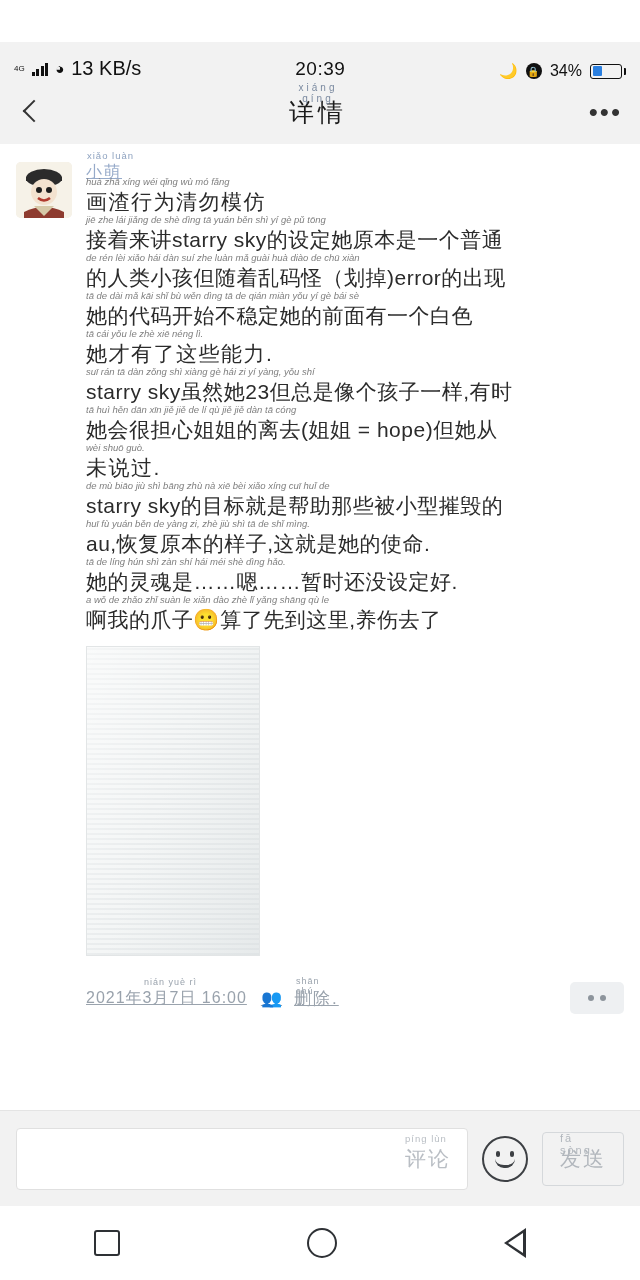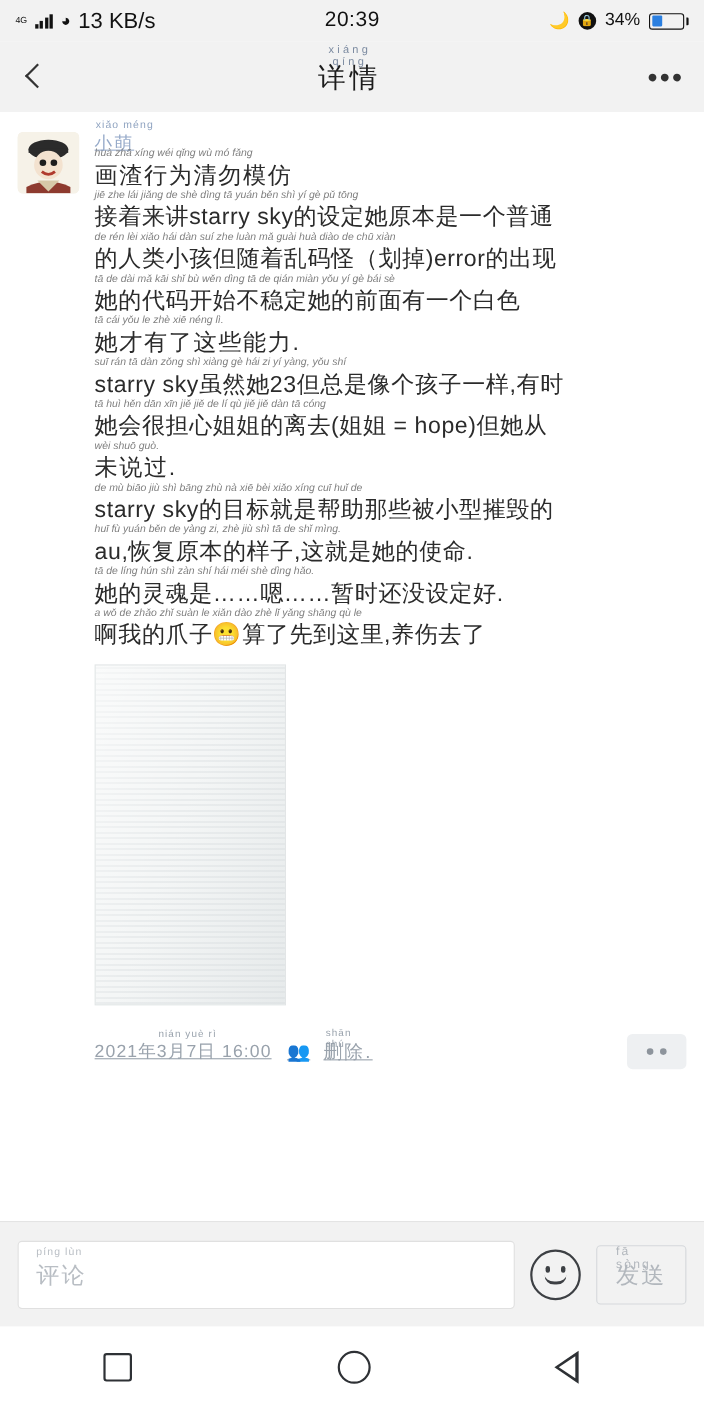--- a/index.html
+++ b/index.html
@@ -15,25 +15,26 @@
     background: #ffffff;
     display: flex;
     flex-direction: column;
   }
 
   
   .statusbar {
     height: 38px;
     background: #f2f2f2;
     display: flex;
-    align-items: center;
+    align-items: flex-end;
     padding: 0 14px;
     font-size: 17px;
     color: #111;
     flex: 0 0 auto;
+    margin-top: 42px;
   }
   .sb-left { display: flex; align-items: center; gap: 7px; }
   .sb-center { flex: 1; text-align: center; font-size: 19px; letter-spacing: .5px; }
   .sb-right { display: flex; align-items: center; gap: 8px; }
   .net-4g {
     font-size: 8px; line-height: 8px;
     display: flex; flex-direction: column; align-items: flex-start;
   }
   .sig-bars { display: flex; align-items: flex-end; gap: 1.5px; height: 14px; }
   .sig-bars i { width: 3px; background: #111; display: block; }
@@ -207,20 +208,21 @@
   }
   .comment-input {
     flex: 1 1 auto;
     height: 62px;
     background: #ffffff;
     border: 1px solid #e0e0e0;
     border-radius: 4px;
     position: relative;
     display: flex; align-items: center;
     padding: 0 16px;
+    justify-content: flex-end;
   }
   .comment-ph {
     font-size: 21px; color: #b9bec4; letter-spacing: 2px;
     position: relative;
   }
   .comment-ph .py {
     position: absolute; top: -12px; left: 0;
     font-size: 9.5px; color: #b9bec4; letter-spacing: 1px;
   }
   .emoji-btn {
@@ -340,21 +342,21 @@
           <circle cx="23" cy="28" r="3" fill="#1d1d1d"></circle>
           <circle cx="33" cy="28" r="3" fill="#1d1d1d"></circle>
           <path d="M22 36 q6 5 12 0" stroke="#b03a2e" stroke-width="2.5" fill="none"></path>
           <path d="M8 50 q20 -10 40 0 L48 56 L8 56 Z" fill="#8e3b2f"></path>
           <path d="M18 44 l10 10 l10 -10" fill="#d6c9a8"></path>
         </svg>
       </div>
 
       <div class="post-body">
         <span class="username-wrap">
-          <span class="pinyin-above">xiǎo méng</span>
+          <span class="pinyin-above">xiǎo luàn</span>
           <span class="username">小萌</span>
         </span>
 
         <div class="hw-block">
           <div class="hw-line">
             <span class="py">huà zhā xíng wéi qǐng wù mó fǎng</span>
             <span>画渣行为清勿模仿</span>
           </div>
           <div class="hw-line tight">
             <span class="py">jiē zhe lái jiǎng                  de shè dìng tā yuán běn shì yí gè pǔ tōng</span>

